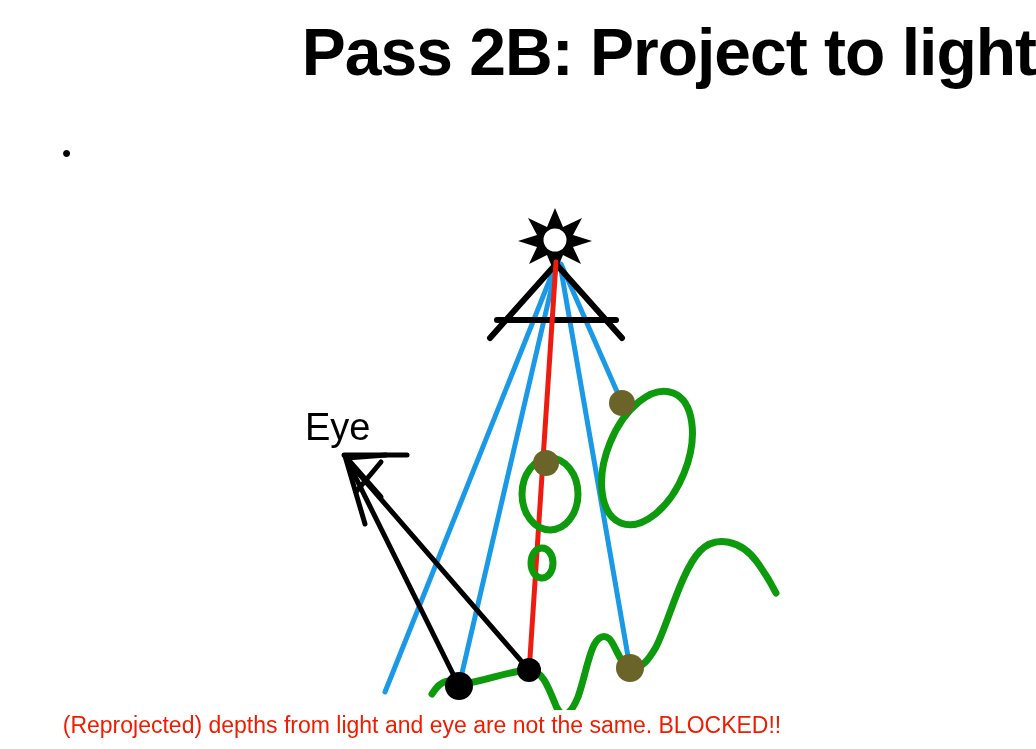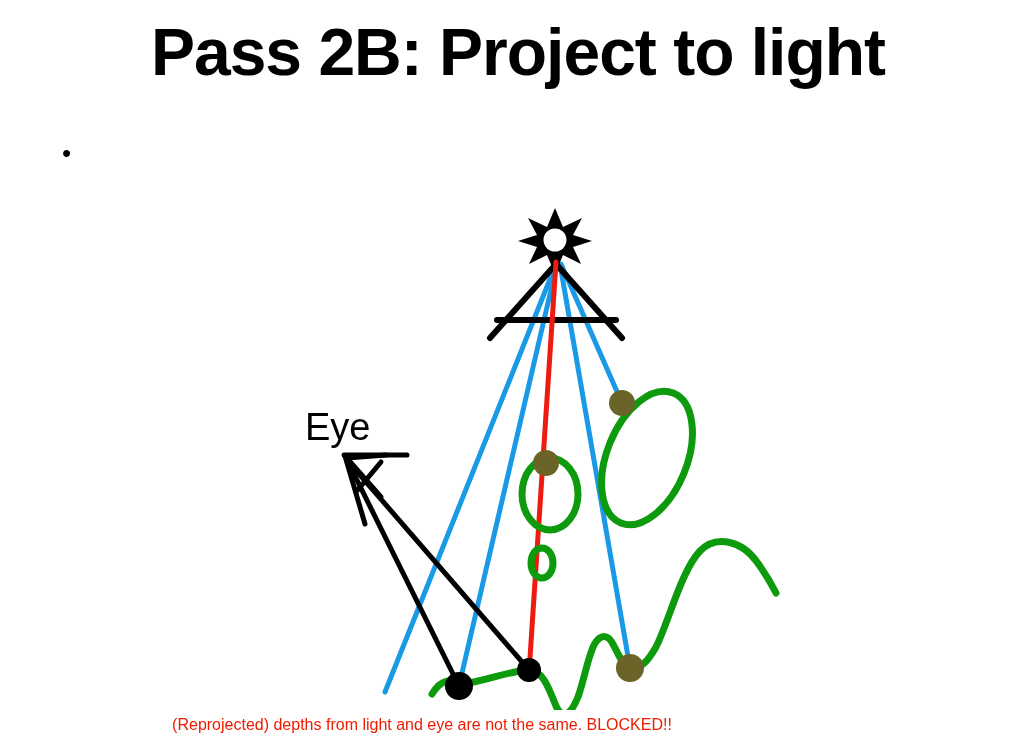--- a/index.html
+++ b/index.html
@@ -16,21 +16,21 @@
     width: 1036px;
     height: 749px;
     background: #ffffff;
     overflow: hidden;
   }
   #slide-title {
     position: absolute;
     left: 0;
     top: 14px;
     width: 1036px;
-    text-align: center;
+    text-align: right;
     font-size: 66px;
     line-height: 76px;
     font-weight: bold;
     letter-spacing: -1px;
     color: #000000;
     white-space: nowrap;
   }
   #bullet-row {
     position: absolute;
     left: 62px;
@@ -59,21 +59,21 @@
     top: 180px;
     width: 1036px;
     height: 530px;
   }
   #caption {
     position: absolute;
     left: 0;
     top: 712px;
     width: 844px;
     text-align: center;
-    font-size: 16px;
+    font-size: 23px;
     line-height: 26px;
     color: #f01c00;
     white-space: nowrap;
   }
 </style>
 </head>
 <body>
 
 <div id="slide">
 

